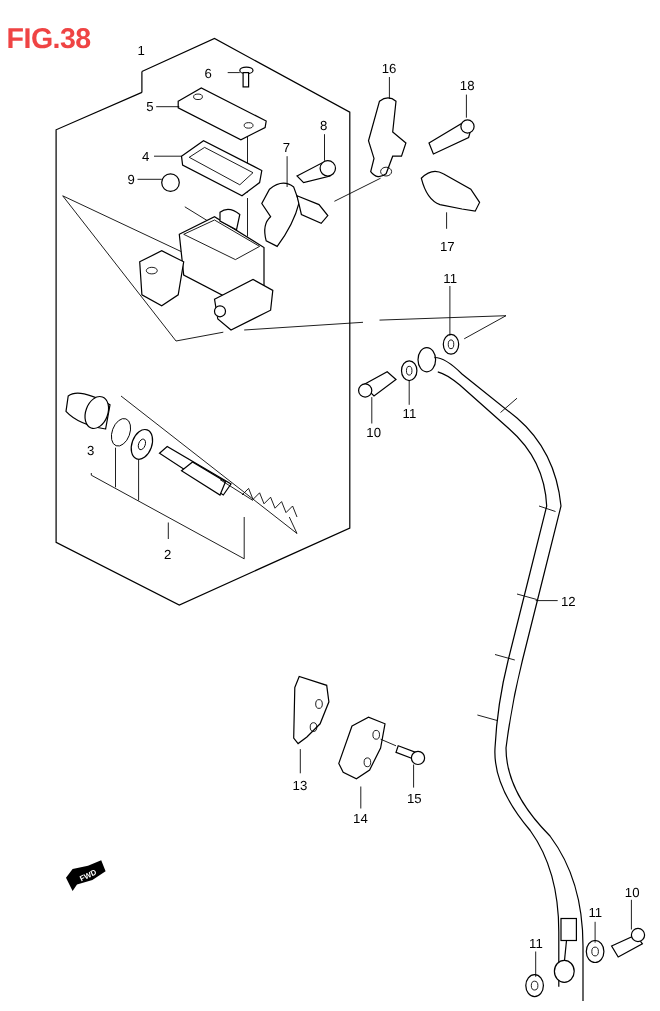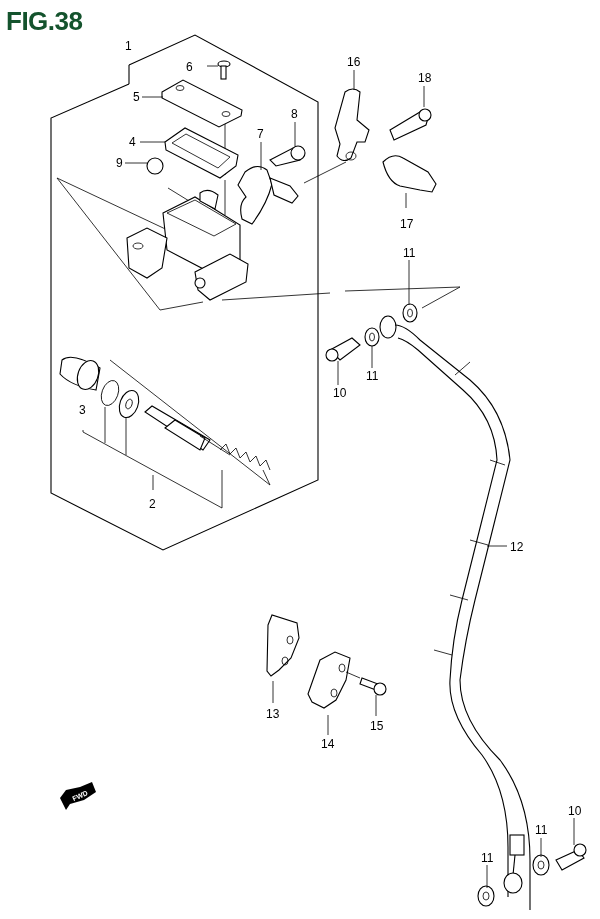--- a/index.html
+++ b/index.html
@@ -1,17 +1,17 @@
 <!DOCTYPE html>
 <html><head>
 <meta charset="utf-8">
 <style>
   html, body { margin:0; padding:0; background:#ffffff; }
   body { width:600px; height:919px; position:relative; overflow:hidden; font-family:"Liberation Sans", sans-serif; }
-  #fig-title { position:absolute; left:6px; top:6px; font-size:26px; font-weight:bold; color:#14532d; letter-spacing:-0.5px; }
+  #fig-title { position:absolute; left:6px; top:20px; font-size:26px; font-weight:bold; color:#ef4444; letter-spacing:-0.5px; }
   svg#diagram { position:absolute; left:0; top:0; }
   svg text { font-family:"Liberation Sans", sans-serif; font-size:12px; fill:#000; }
   .ln { stroke:#000; stroke-width:1.1; fill:none; }
   .pt { stroke:#000; stroke-width:1.1; fill:#fff; }
   .thin { stroke:#000; stroke-width:0.8; fill:none; }
 </style>
 </head>
 <body>
 
 <div id="fig-title">FIG.38</div>

